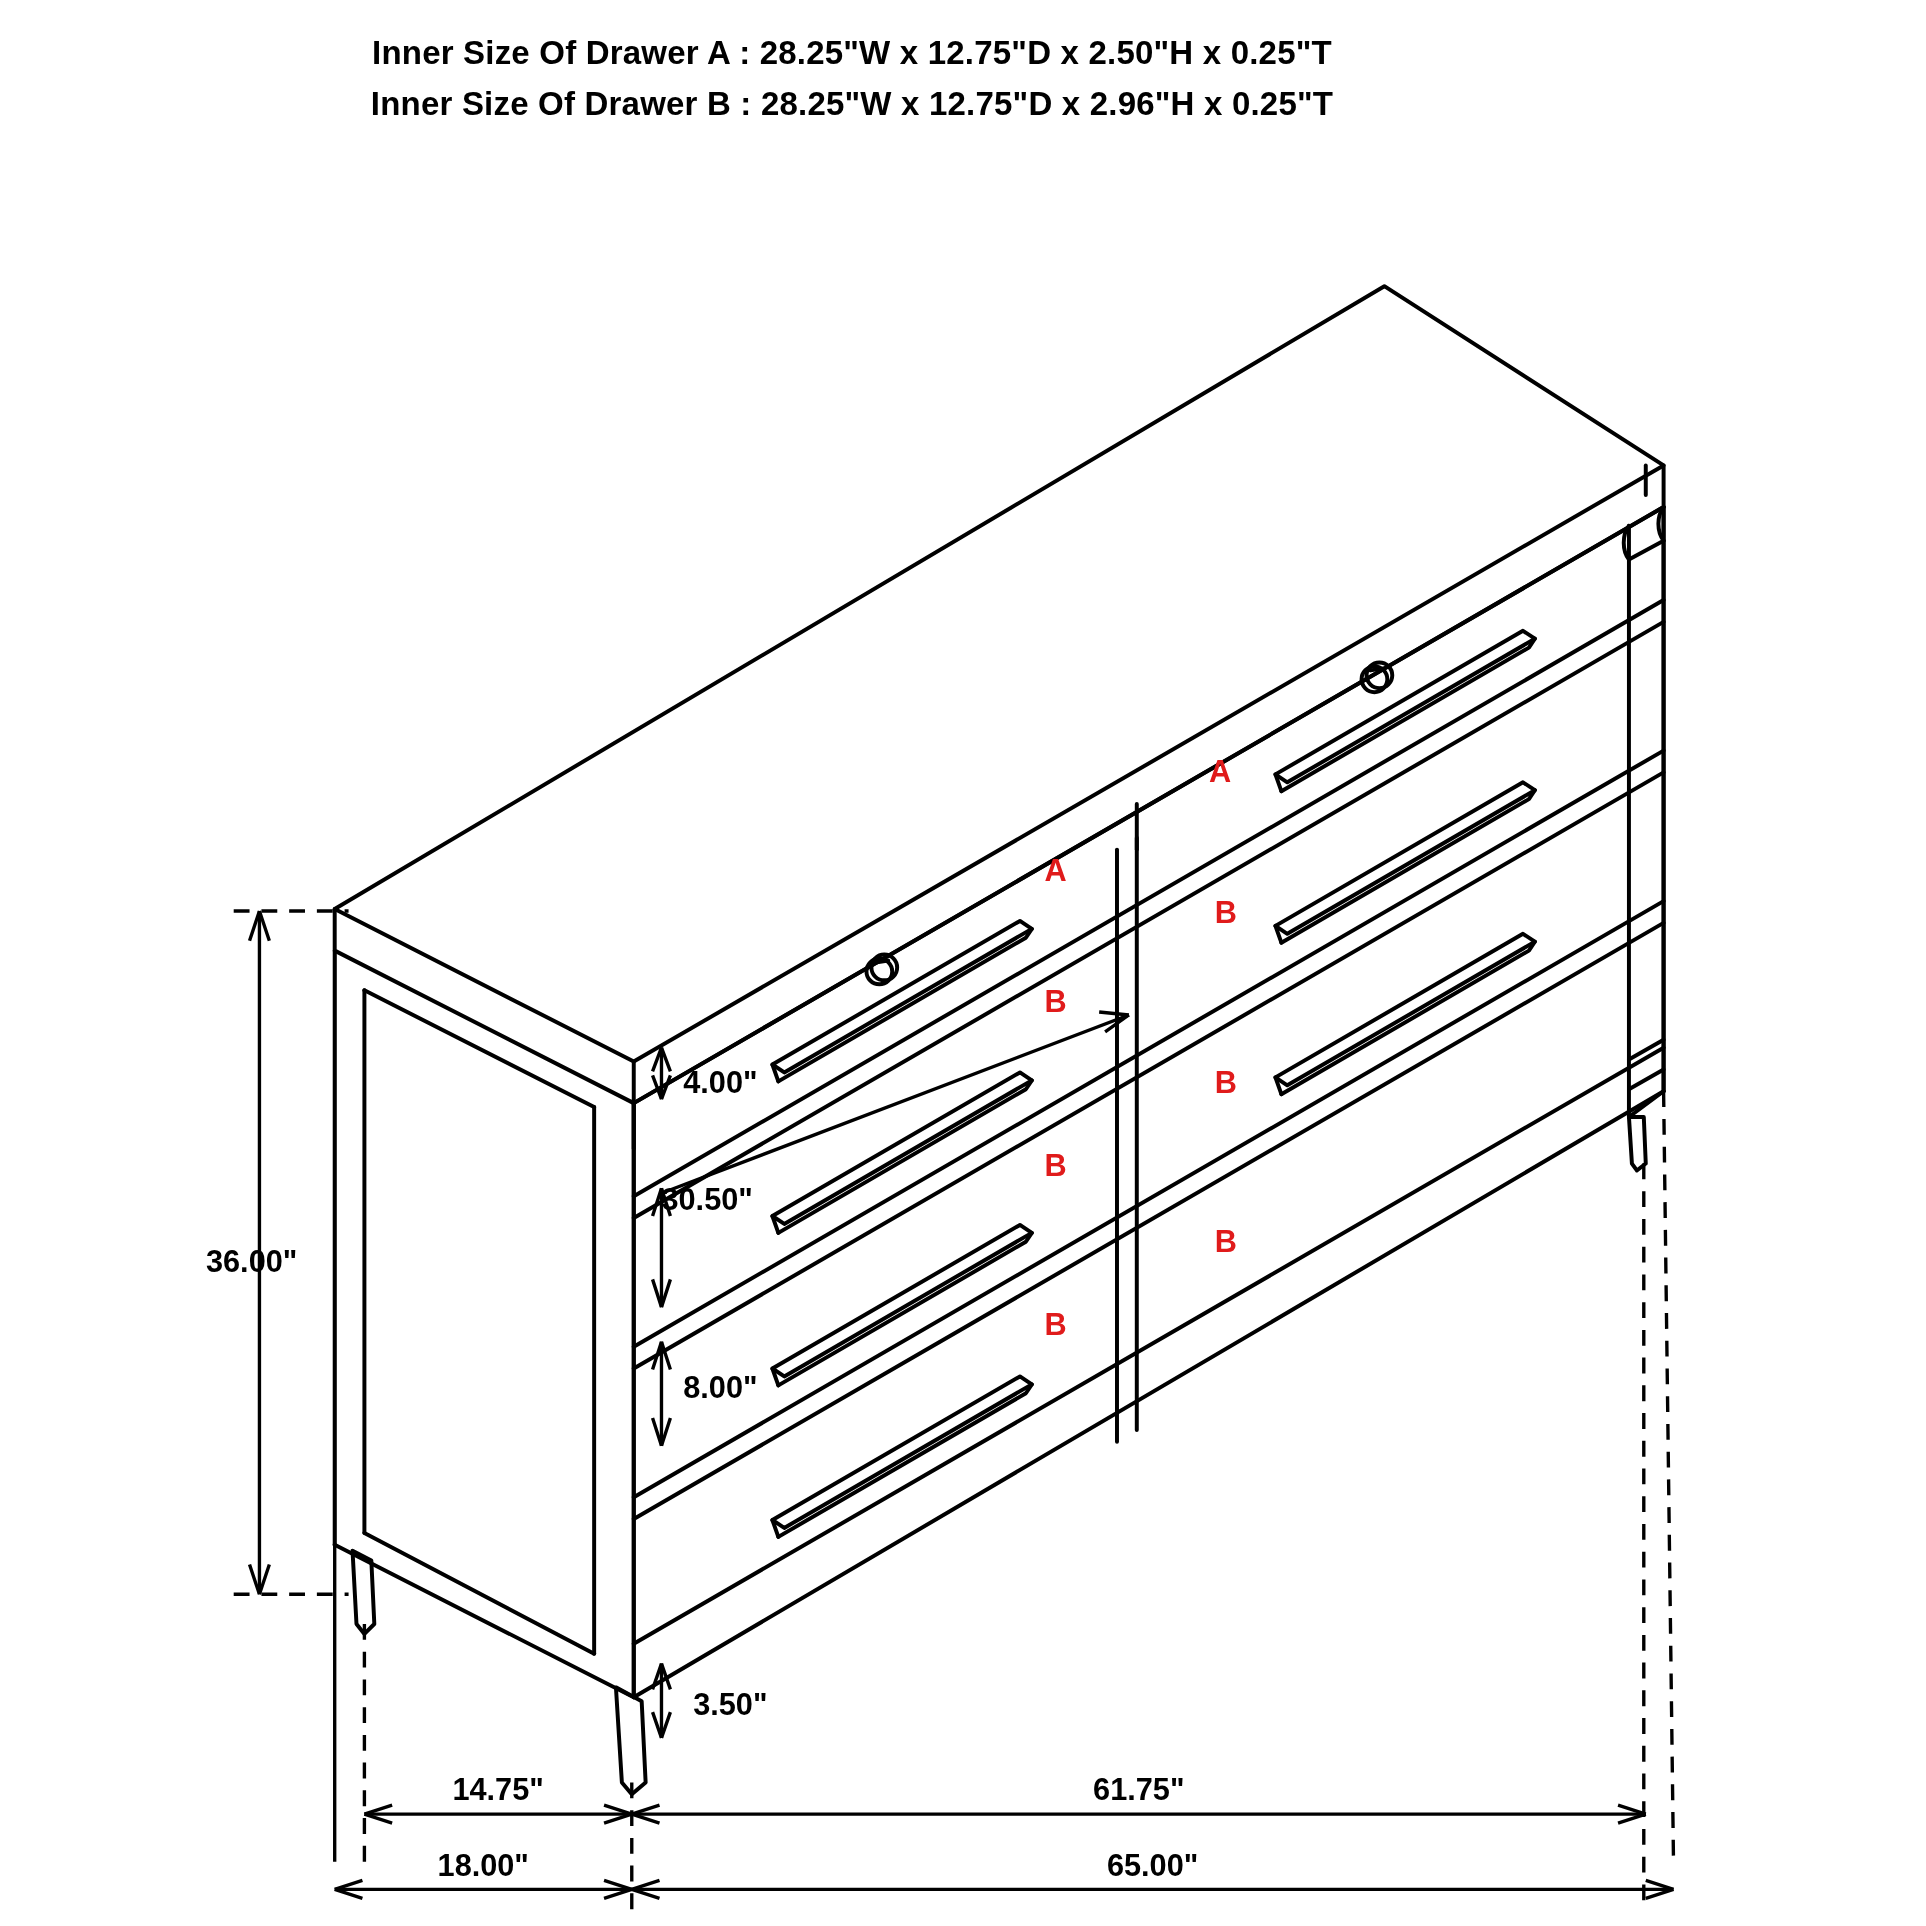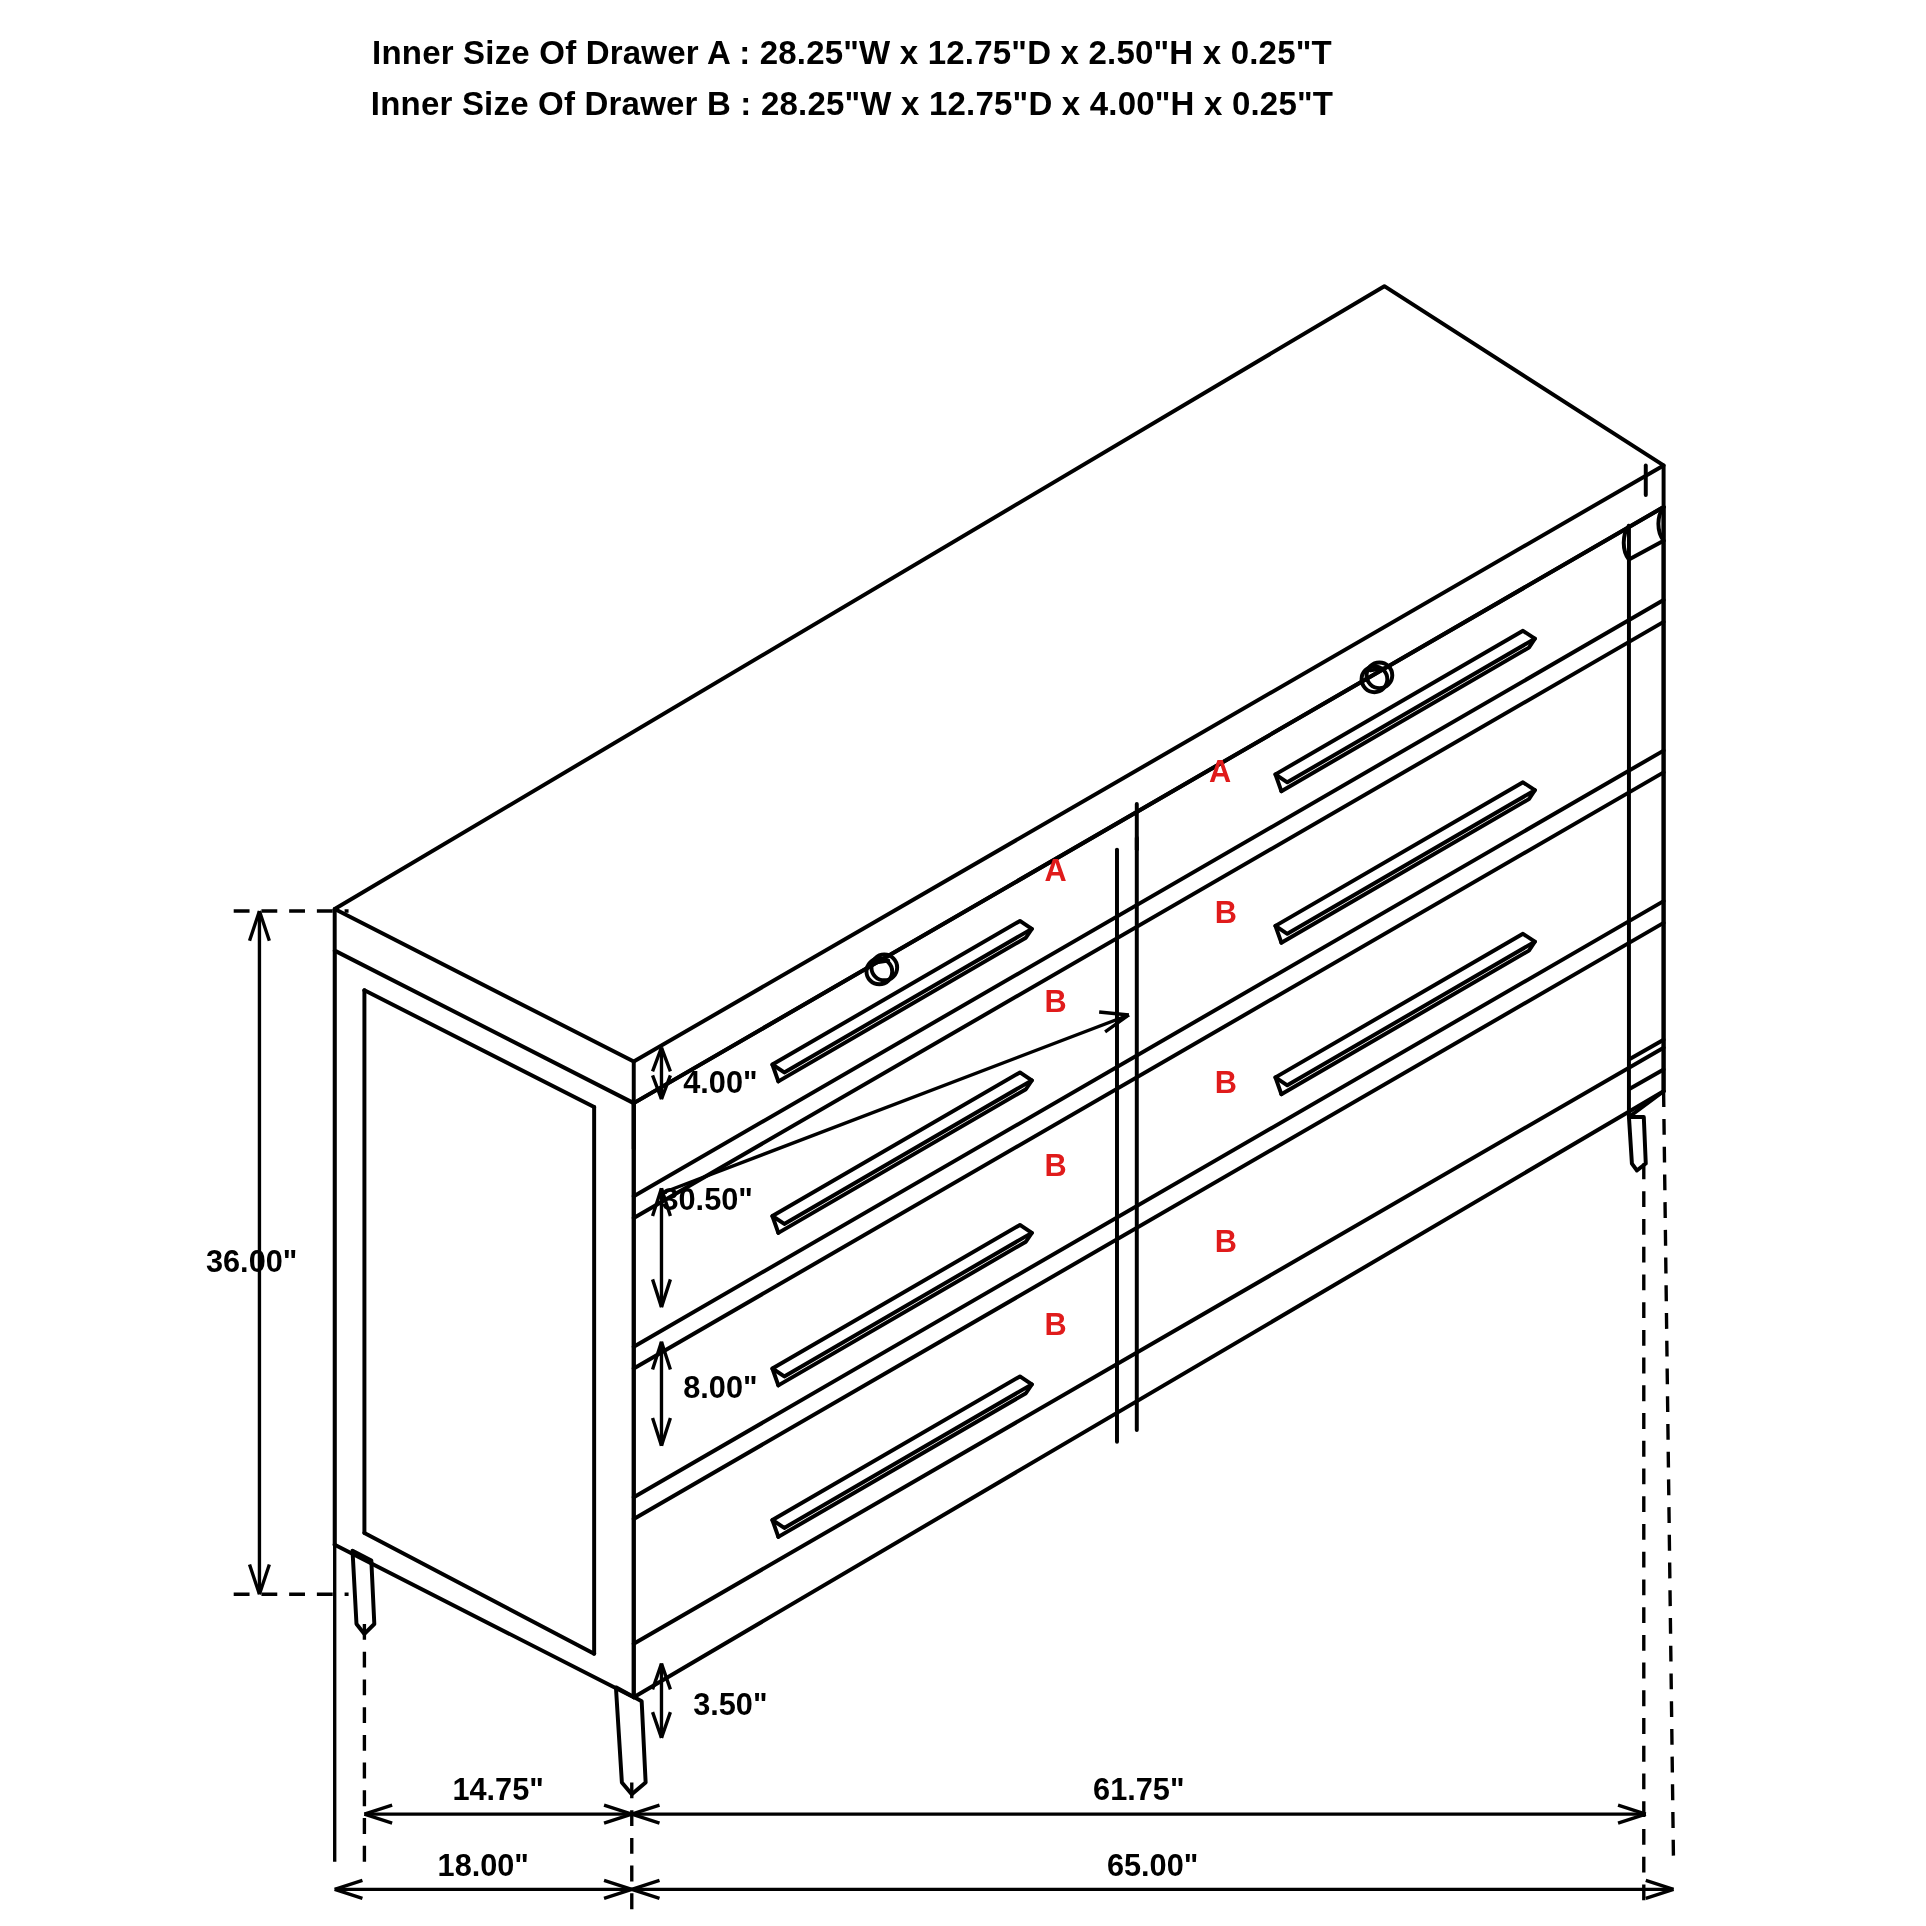--- a/index.html
+++ b/index.html
@@ -35,21 +35,21 @@
     font-size:31px;
     fill:#e01b1b;
   }
 </style>
 </head>
 <body>
 
 <div id="stage">
 
   <div class="hdr" id="hdr1">Inner Size Of Drawer A : 28.25"W x 12.75"D x 2.50"H x 0.25"T</div>
-  <div class="hdr" id="hdr2">Inner Size Of Drawer B : 28.25"W x 12.75"D x 4.00"H x 0.25"T</div>
+  <div class="hdr" id="hdr2">Inner Size Of Drawer B : 28.25"W x 12.75"D x 2.96"H x 0.25"T</div>
 
   <svg width="1927" height="1927" viewBox="0 0 1946 1946">
 
     <g fill="none" stroke="#000" stroke-width="4" stroke-linejoin="round" stroke-linecap="round">
 
       <g>
         <path d="M1398,289 L1680,470 L640,1072 L338,918 Z"></path>
 
         <path d="M338,918 L338,960 L640,1114 L640,1072"></path>
         <path d="M640,1114 L1680,512 L1680,470"></path>

